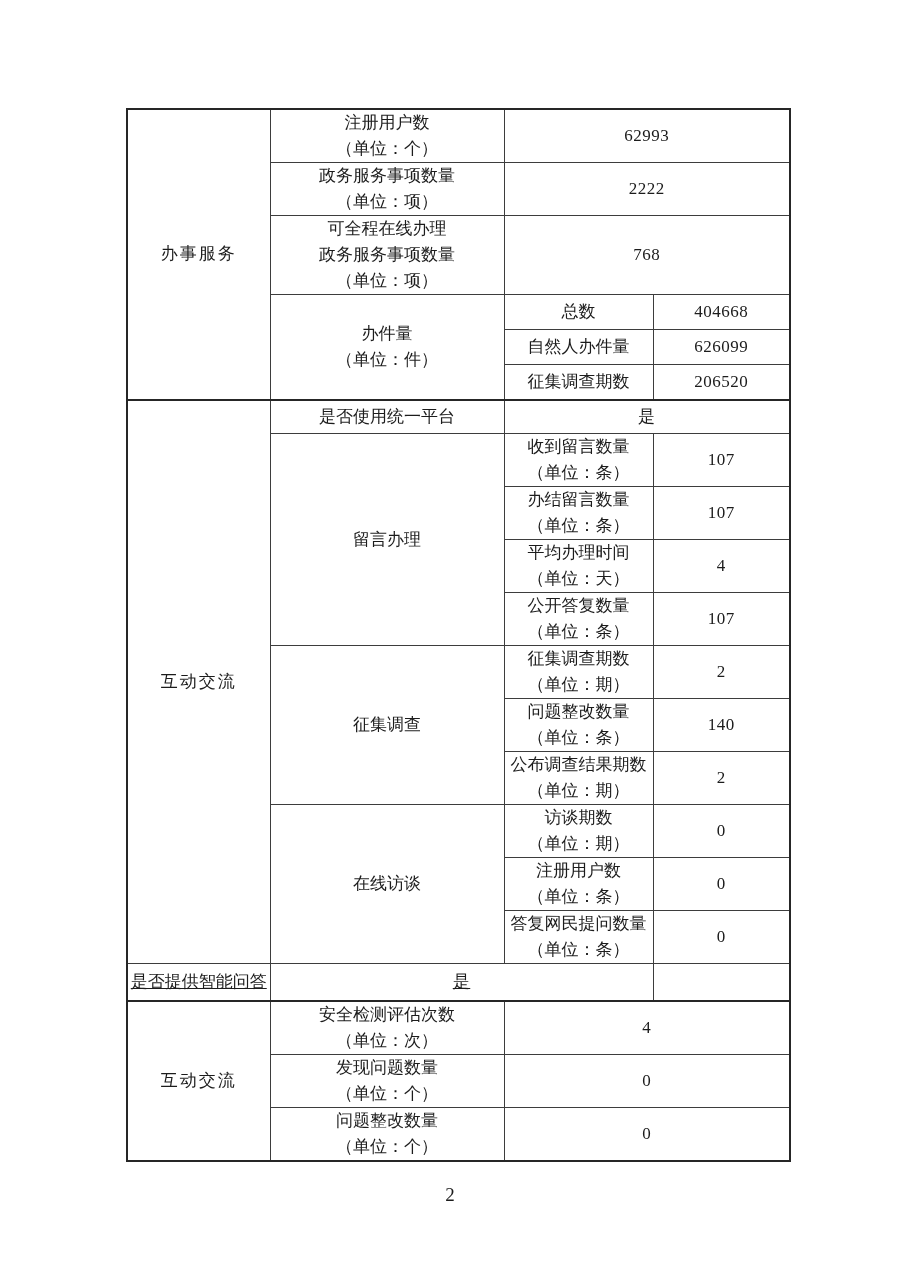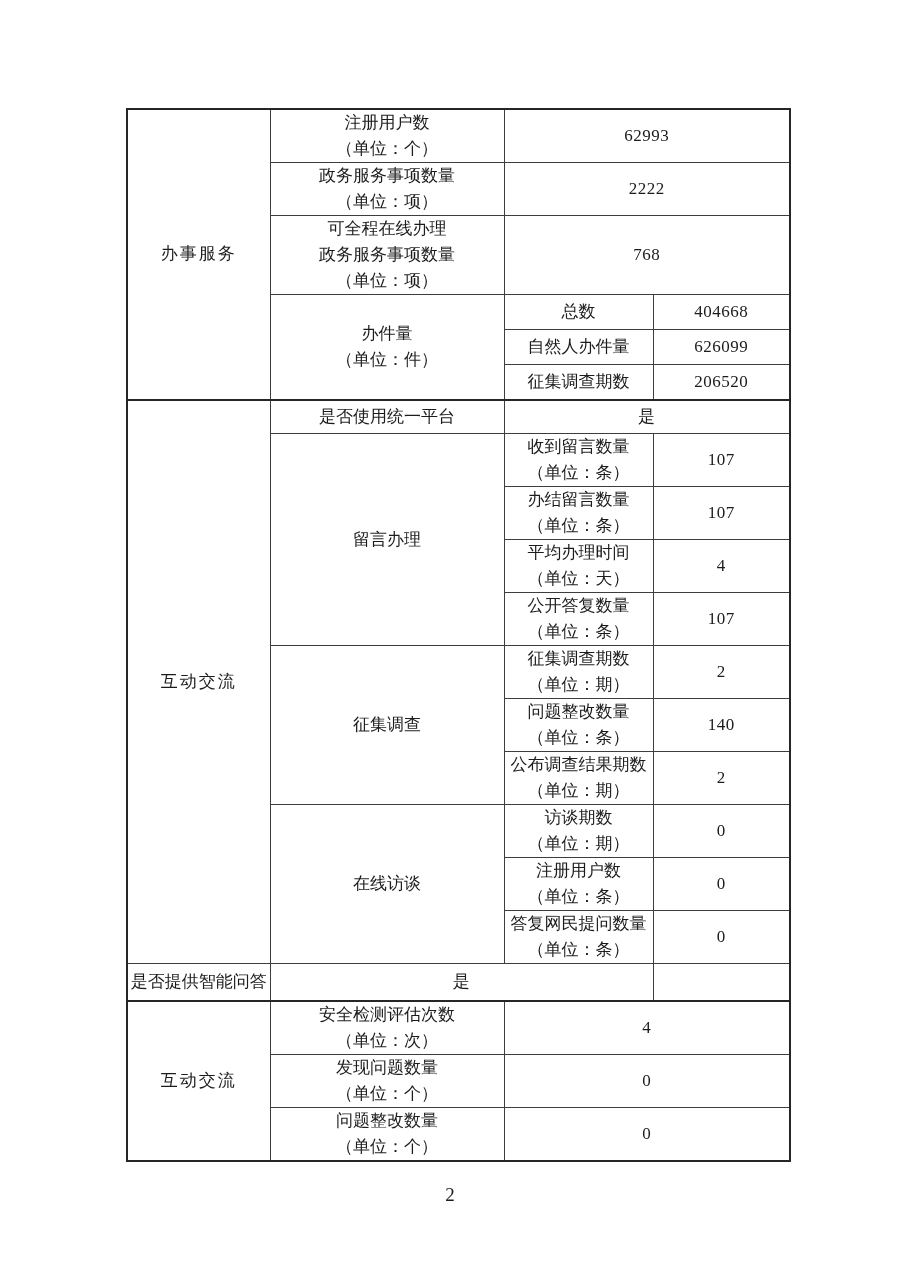--- a/index.html
+++ b/index.html
@@ -31,21 +31,21 @@
 
   td.cat { letter-spacing: 2px; }
   td.cat-top { vertical-align: top; padding-top: 9px; }
   td.val { font-size: 18px; letter-spacing: 0.5px; }
 
   tr.rh52 { height: 52px; }
   tr.rh53 { height: 53px; }
   tr.rh79 { height: 79px; }
   tr.rh35 { height: 35px; }
   tr.rh34 { height: 34px; }
-  tr.rh37 { height: 37px; }
+  tr.rh37 { height: 37px; text-decoration: underline; }
 
   .page-number {
     position: absolute; left: 0; top: 1184px; width: 900px;
     text-align: center; font-size: 19px; color: #1c1c1c;
   }
 </style>
 </head>
 <body>
 
 <div class="sheet">

